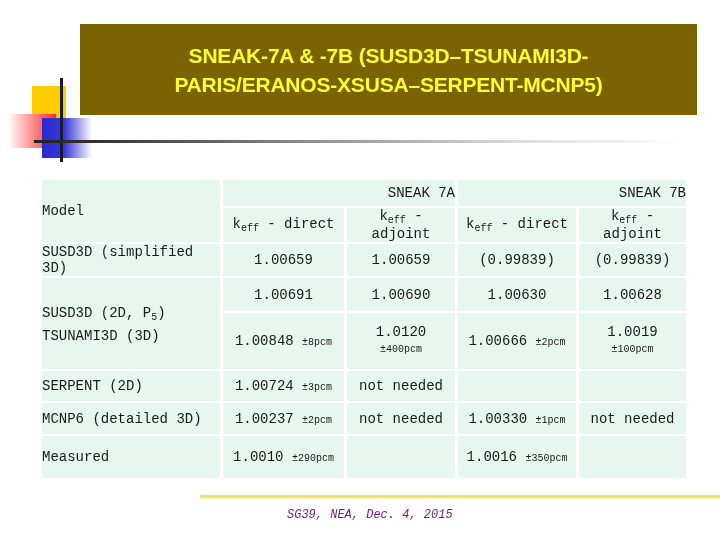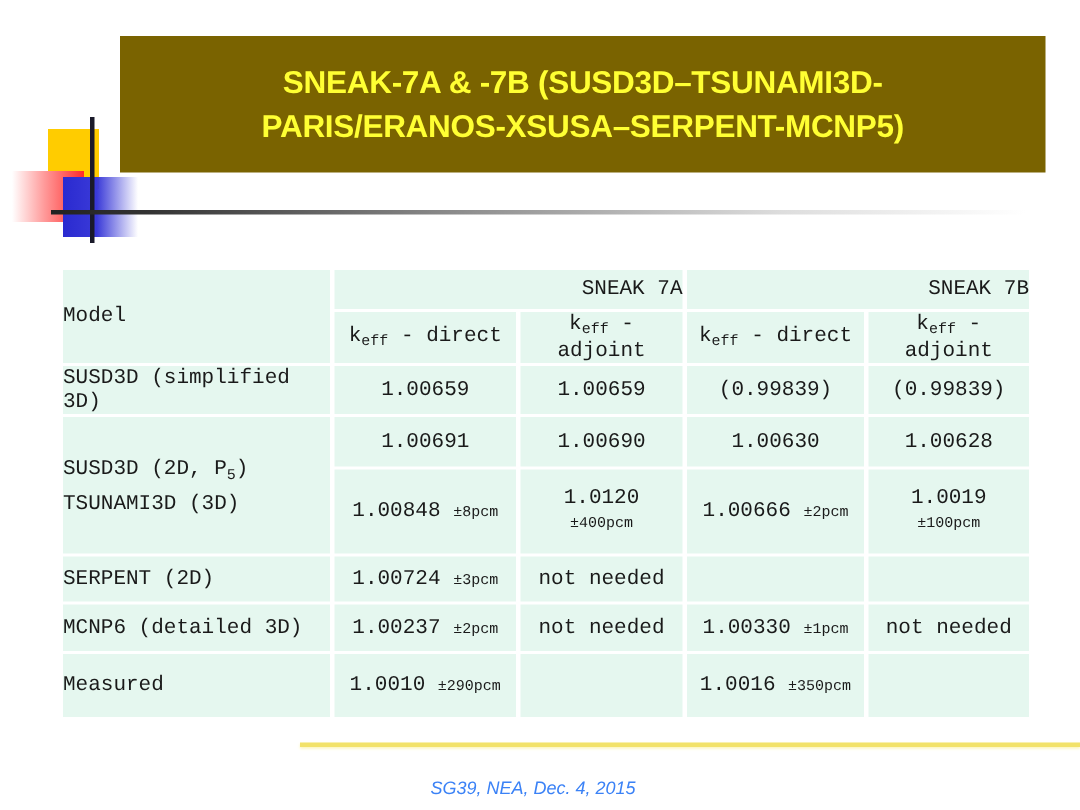--- a/index.html
+++ b/index.html
@@ -37,21 +37,21 @@
   table.data td { background:#e5f7ef; padding:0; vertical-align:middle; }
   td.model { text-align:left; padding-left:4px; vertical-align:top; }
   td.c { text-align:center; }
   td.grp { text-align:right; padding-left:4px; }
   .unc { font-size:10px; }
   .sub { font-size:10px; vertical-align:-3px; }
   .stack { display:block; line-height:18px; }
   .footer-line { position:absolute; left:200px; top:495px; width:520px; height:3px;
     background:#f2e26a; box-shadow:0 1px 2px #fbf5b8; }
   .footer-text { position:absolute; left:287px; top:508px;
-    font-family:Liberation Sans, sans-serif; font-style:italic; font-size:12px; color:#3b82f6;margin-top:10px; }
+    font-family:Liberation Mono, monospace; font-style:italic; font-size:12px; color:#701a75; }
 </style>
 </head>
 <body>
 
 <div class="deco-yellow"></div>
 <div class="deco-red"></div>
 <div class="deco-blue"></div>
 <div class="title-box">
   <div class="title-text">SNEAK-7A &amp; -7B (SUSD3D–TSUNAMI3D-
 PARIS/ERANOS-XSUSA–SERPENT-MCNP5)</div>

